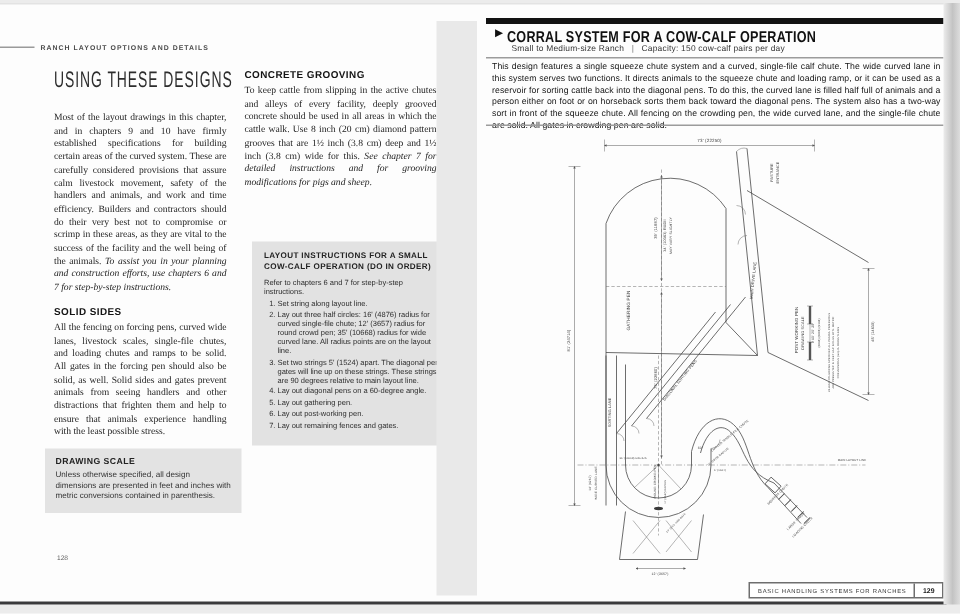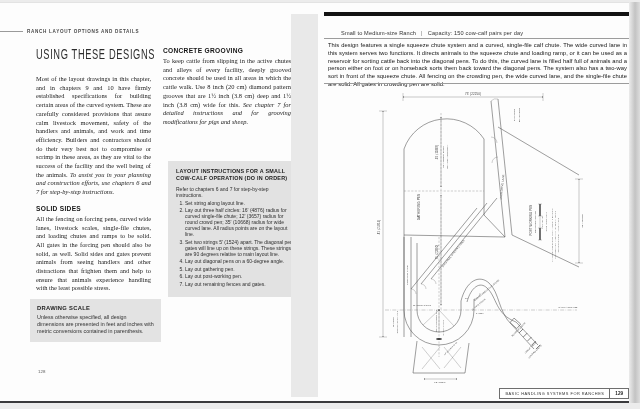--- a/index.html
+++ b/index.html
@@ -110,20 +110,24 @@
     </div>
 
     <div class="pagenum-left">128</div>
     <div class="gutter-band"></div>
   </div>
 
   <div class="page-right">
 
     <div class="black-bar"></div>
 
+    <div class="rp-titlerow">
+      <span class="rp-marker">▶</span>
+      <span class="rp-title">CORRAL SYSTEM FOR A COW-CALF OPERATION</span>
+    </div>
     <div class="rp-subtitle">
       <span>Small to Medium-size Ranch</span><span class="sep">|</span><span>Capacity: 150 cow-calf pairs per day</span>
     </div>
 
     <div class="hairline" style="top:35px"></div>
     <p class="rp-intro">This design features a single squeeze chute system and a curved, single-file calf chute. The wide curved lane in this system serves two functions. It directs animals to the squeeze chute and loading ramp, or it can be used as a reservoir for sorting cattle back into the diagonal pens. To do this, the curved lane is filled half full of animals and a person either on foot or on horseback sorts them back toward the diagonal pens. The system also has a two-way sort in front of the squeeze chute. All fencing on the crowding pen, the wide curved lane, and the single-file chute are solid. All gates in crowding pen are solid.</p>
     <div class="hairline" style="top:80px"></div>
 
     <div class="diagram-wrap">
       <svg id="diagram-svg" viewBox="0 0 300 300" width="302" height="300">

